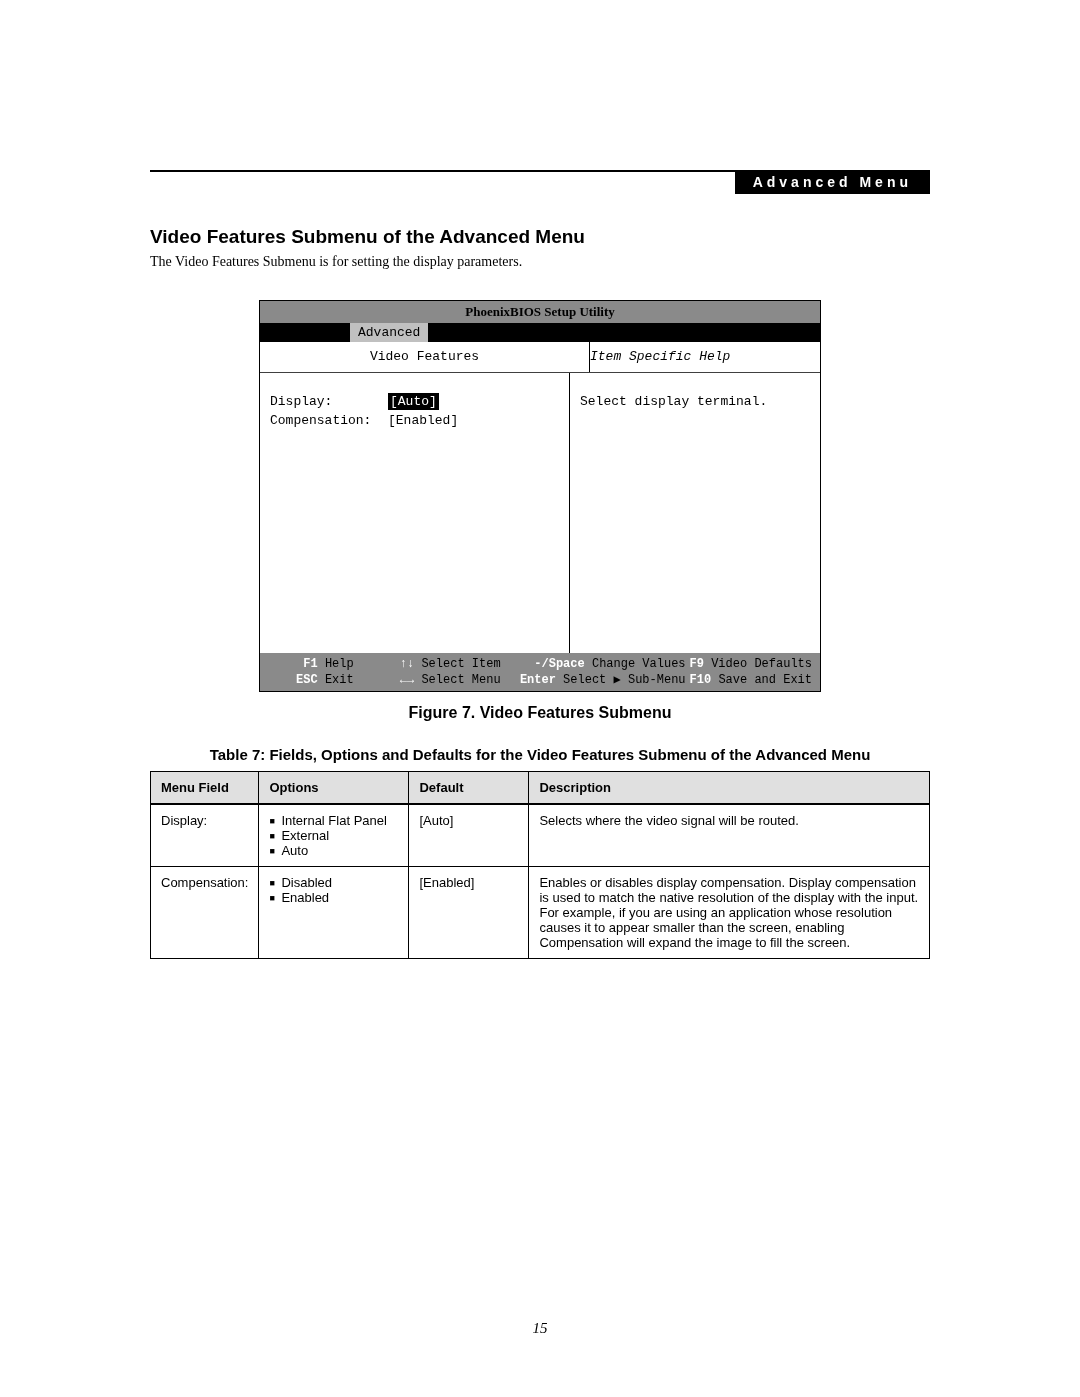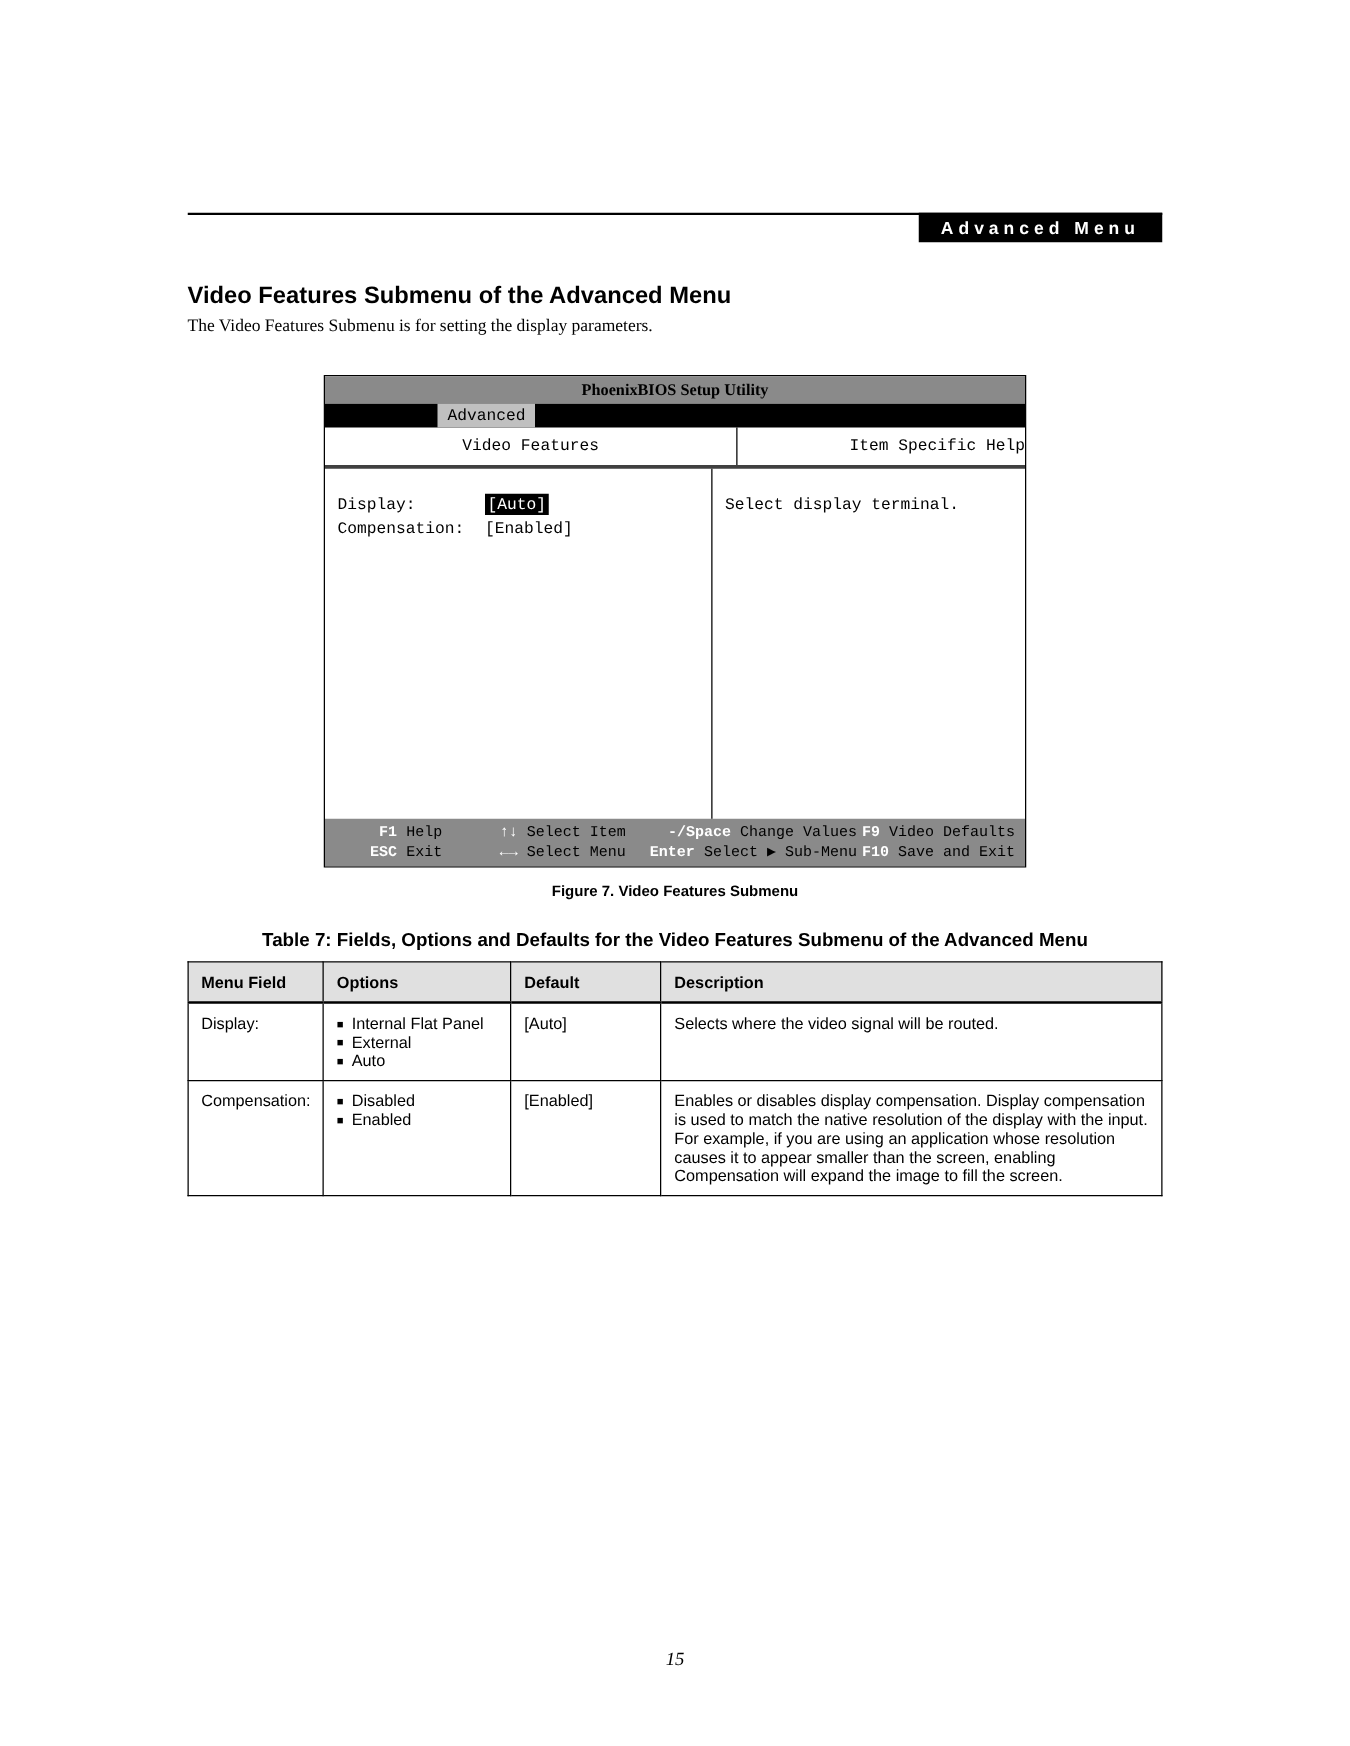--- a/index.html
+++ b/index.html
@@ -87,32 +87,33 @@
     border-right: 1px solid #000;
     padding: 6px 10px;
     position: relative;
   }
   .bios-right {
     width: 230px;
     padding: 6px 10px;
   }
   .bios-subtitle-row {
     display: flex;
-    border-bottom: 3px solid #404040;
+    border-bottom: 1px solid #404040;
   }
   .bios-subtitle-left {
     flex: 1;
     text-align: center;
     padding: 6px 0;
     border-right: 1px solid #000;
   }
   .bios-subtitle-right {
     width: 230px;
-    text-align: right;
+    text-align: left;
     padding: 6px 0;
+    font-style: italic;
   }
   .bios-field-row {
     display: flex;
     gap: 8px;
     margin-top: 14px;
   }
   .bios-field-label {
     width: 110px;
   }
   .bios-field-val {
@@ -144,21 +145,21 @@
   .bios-footer .v { color: #000; }
   .bios-footer .cell { display: inline-block; }
   .bios-footer .c1 { width: 90px; }
   .bios-footer .c2 { width: 150px; }
   .bios-footer .c3 { width: 190px; }
   .bios-footer .c4 { flex: 1; }
 
   .fig-caption {
     font-family: Arial, Helvetica, sans-serif;
     font-weight: bold;
-    font-size: 12px;
+    font-size: 16px;
     text-align: center;
     margin: 8px 0 24px 0;
   }
 
   .table-caption {
     font-family: Arial, Helvetica, sans-serif;
     font-weight: bold;
     font-size: 15px;
     text-align: center;
     margin: 6px 0 8px 0;

